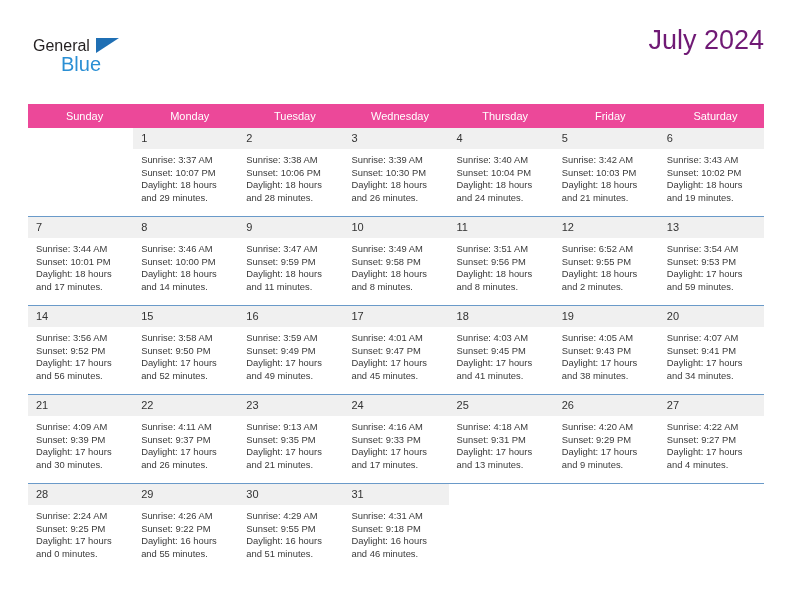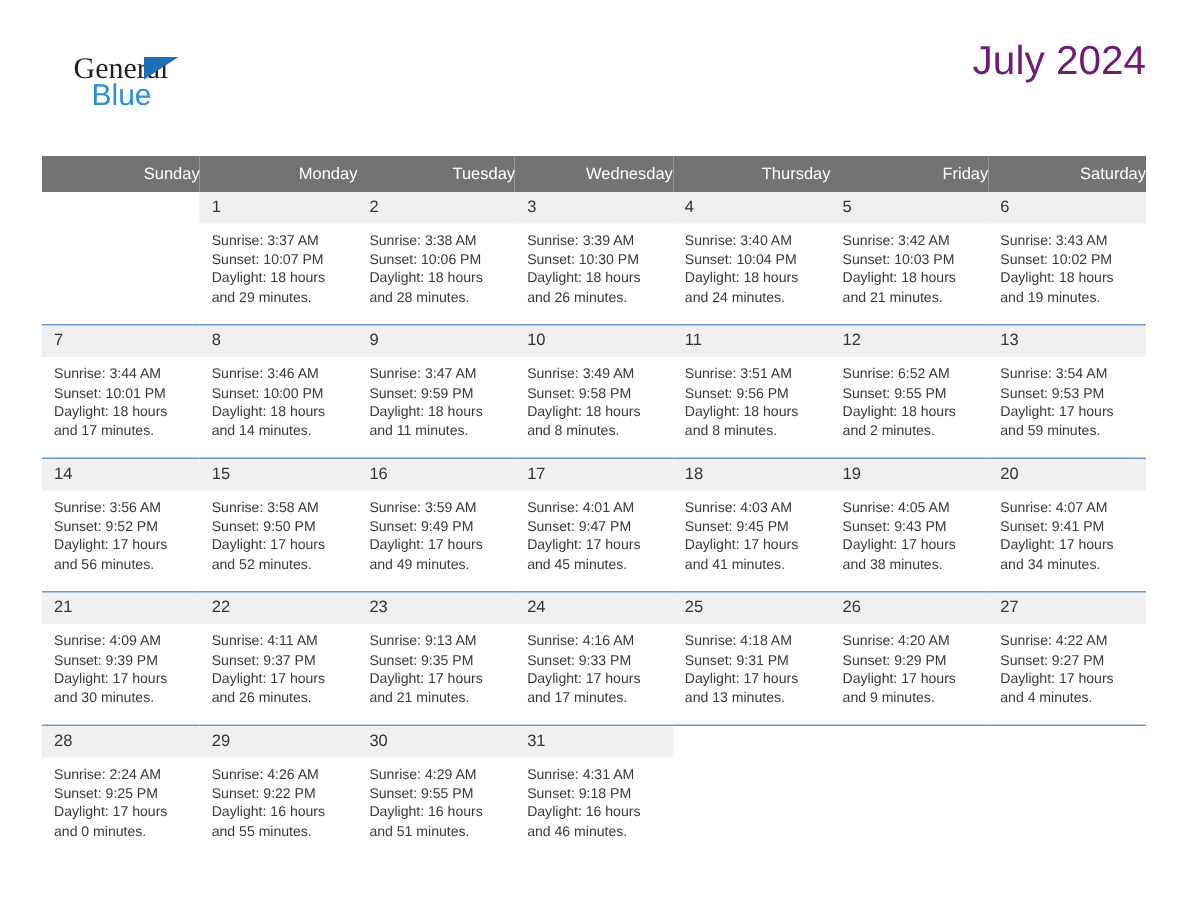--- a/index.html
+++ b/index.html
@@ -32,27 +32,27 @@
   }
   .brand {
     position: absolute;
     left: 5px;
     top: 12px;
     width: 200px;
     height: 46px;
   }
   .brand-general {
     position: absolute;
-    left: 16px;
+    left: 0;
     top: 0;
-    font-size: 20px;
+    font-size: 16px;
     letter-spacing: 0px;
     color: #231f20;
     line-height: 20px;
-    font-family: Liberation Serif, serif;
+    font-family: Liberation Sans, sans-serif;
   }
   .brand-tri {
     position: absolute;
     left: 63px;
     top: 2px;
     width: 0;
     height: 0;
     border-left: 23px solid #1f6fb4;
     border-bottom: 15px solid transparent;
   }
@@ -88,25 +88,25 @@
   
   .calendar {
     position: absolute;
     left: 28px;
     top: 104px;
     width: 736px;
     border-collapse: collapse;
     table-layout: fixed;
   }
   .calendar th {
-    background: #737373;
+    background: #ec4899;
     color: #ffffff;
     font-size: 11px;
     font-weight: normal;
-    text-align: right;
+    text-align: center;
     padding: 6px 0 6px 8px;
     height: 10px;
     line-height: 12px;
   }
   .calendar td {
     vertical-align: top;
     padding: 0;
     width: 105.14px;
     border-top: 1px solid #6a9ac9;
   }

